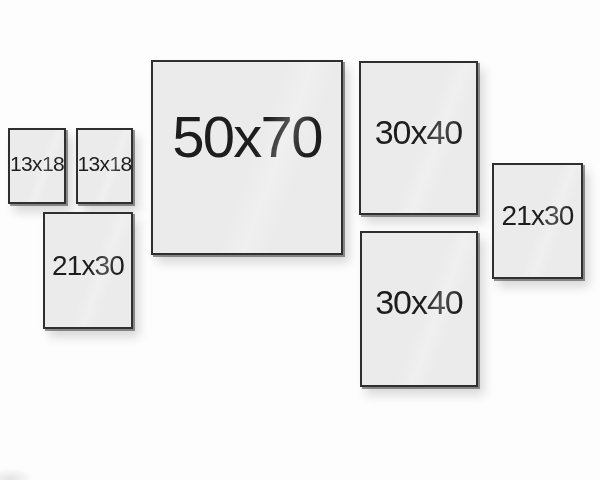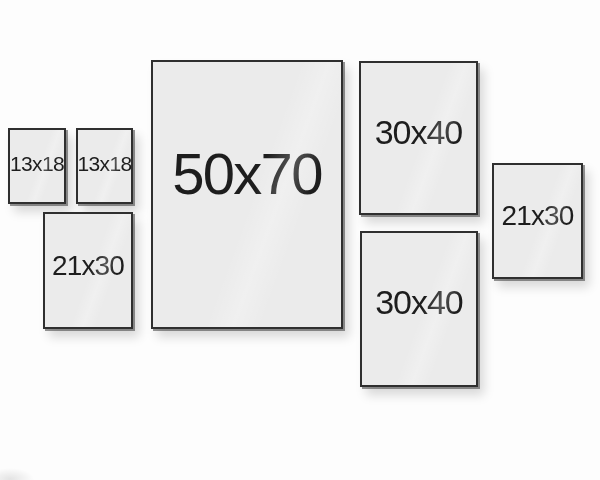--- a/index.html
+++ b/index.html
@@ -39,21 +39,21 @@
     opacity: 0.55;
   }
   .frame .label {
     letter-spacing: -0.03em;
     transform: translateY(var(--dy, 0px));
     white-space: nowrap;
   }
   .f1 { left: 8px;   top: 128px; width: 58px;  height: 76px;  font-size: 21px; --dy: -2px; }
   .f2 { left: 76px;  top: 128px; width: 57px;  height: 76px;  font-size: 21px; --dy: -2px; }
   .f3 { left: 43px;  top: 212px; width: 90px;  height: 117px; font-size: 28px; --dy: -5px; }
-  .f4 { left: 151px; top: 60px;  width: 192px; height: 269px; font-size: 58px; --dy: -21px; }
+  .f4 { left: 151px; top: 60px;  width: 192px; height: 195px; font-size: 58px; --dy: -21px; }
   .f5 { left: 359px; top: 61px;  width: 119px; height: 154px; font-size: 34px; --dy: -6px; }
   .f6 { left: 360px; top: 231px; width: 118px; height: 156px; font-size: 34px; --dy: -7px; }
   .f7 { left: 492px; top: 163px; width: 91px;  height: 116px; font-size: 28px; --dy: -5px; }
   .smudge {
     position: absolute;
     left: -14px;
     bottom: -10px;
     width: 48px;
     height: 22px;
     background: radial-gradient(closest-side, rgba(0,0,0,0.10), rgba(0,0,0,0));

